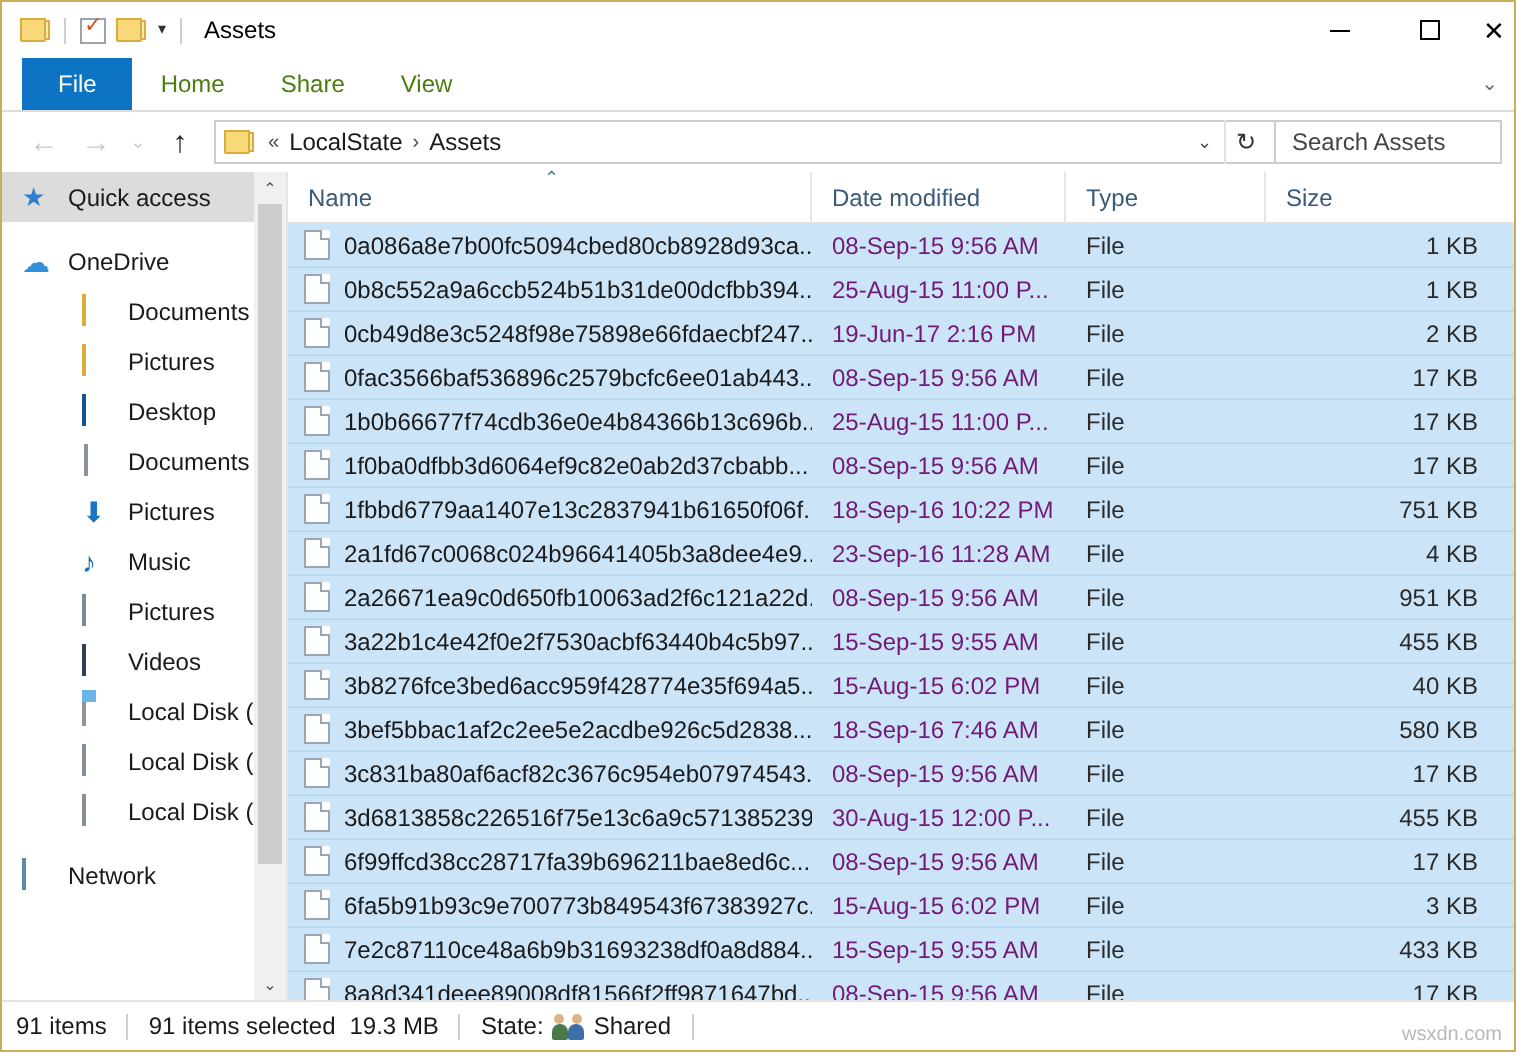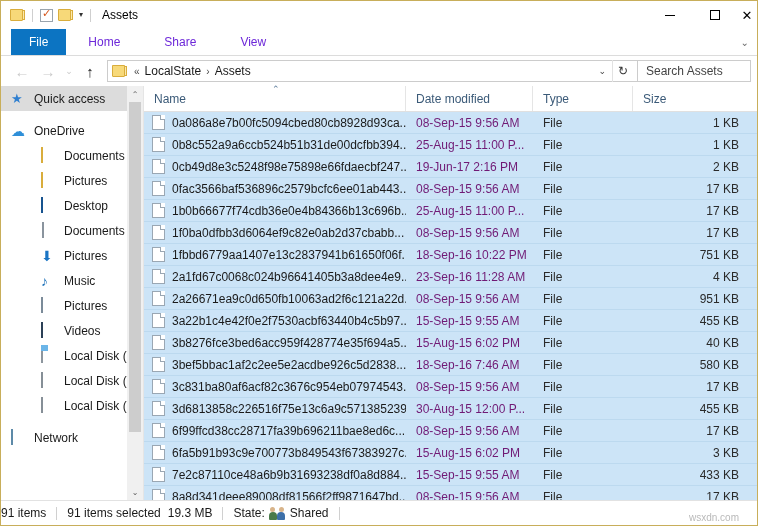--- a/index.html
+++ b/index.html
@@ -110,23 +110,23 @@
     height: 26px;
     display: flex;
     align-items: stretch;
     border-bottom: 1px solid #dcdcdc;
     background: #ffffff;
     flex: 0 0 auto;
     position: relative;
   }
   .tab {
     display: flex; align-items: center; justify-content: center;
-    padding: 0 22px;
-    font-size: 12px;
-    color: #6d28d9;
+    padding: 0 14px;
+    font-size: 12px;
+    color: #4d7c0f;
   }
   .tab.file {
     background: #0c74c2;
     color: #ffffff;
     padding: 0 18px;
     margin-left: 10px;
   }
   .ribbon-collapse {
     position: absolute;
     right: 8px; top: 0; bottom: 0;
@@ -414,21 +414,21 @@
   .fname { overflow: hidden; white-space: nowrap; }
 
   
   .statusbar {
     height: 24px;
     flex: 0 0 auto;
     display: flex;
     align-items: center;
     border-top: 1px solid #e2e2e2;
     background: #ffffff;
-    padding-left: 0;
+    padding-left: 7px;
     font-size: 12px;
     color: #1a1a1a;
   }
   .st-sep {
     width: 1px; height: 13px;
     background: #d0d0d0;
     margin: 0 10px;
   }
   .shared-ico {
     display: inline-block;
@@ -446,21 +446,21 @@
   .shared-ico .p2 { right: 0; background: #3d6fa8; }
   .shared-ico .h1, .shared-ico .h2 {
     position: absolute; top: 0;
     width: 5px; height: 5px; border-radius: 50%;
     background: #d8b48a;
   }
   .shared-ico .h1 { left: 1px; }
   .shared-ico .h2 { right: 1px; }
   .watermark {
     position: absolute;
-    right: 18px; bottom: 2px;
+    right: 6px; bottom: 2px;
     font-size: 10px;
     color: #b9b9b9;
   }
 </style>
 </head>
 <body>
 
 <div class="window">
 
   <div class="titlebar">

